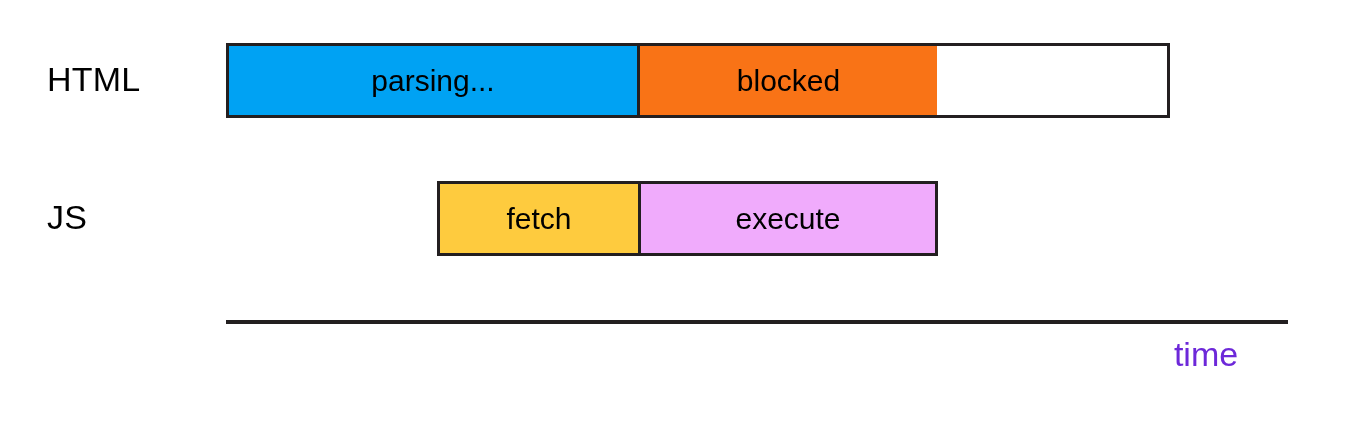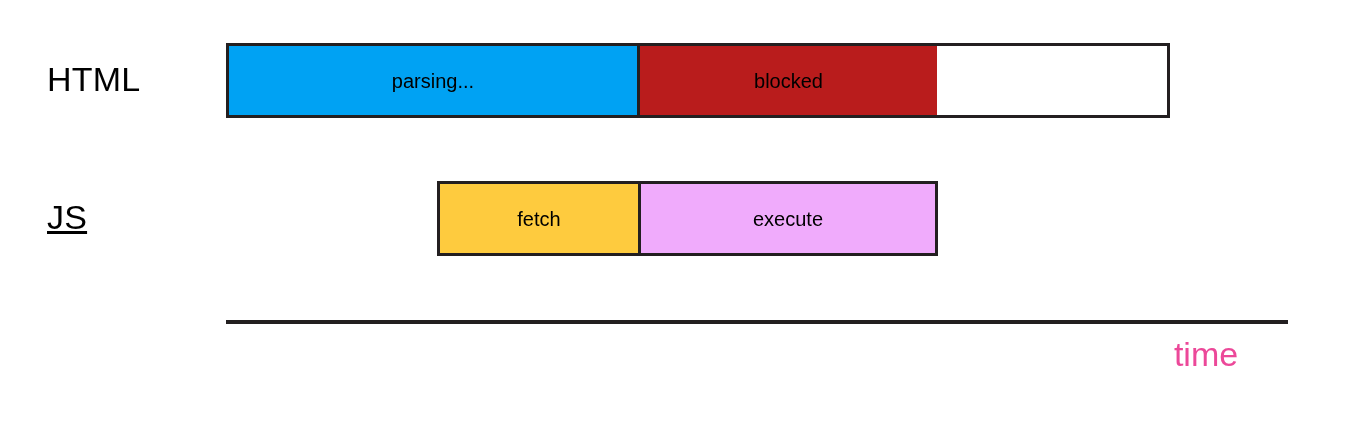--- a/index.html
+++ b/index.html
@@ -22,38 +22,38 @@
   
   .row-label {
     position: absolute;
     font-size: 34px;
     line-height: 34px;
     letter-spacing: 0.2px;
     color: #000000;
     white-space: nowrap;
   }
   #label-html { left: 47px; top: 62px; }
-  #label-js   { left: 47px; top: 200px; text-decoration: underline; }
+  #label-js   { left: 47px; top: 200px; }
 
   
   .bar {
     position: absolute;
     display: flex;
     box-sizing: border-box;
     border: 3px solid #231f20;
   }
   #bar-html { left: 226px; top: 43px;  width: 944px; height: 75px; }
   #bar-js   { left: 437px; top: 181px; width: 501px; height: 75px; }
 
   .seg {
     box-sizing: border-box;
     display: flex;
     align-items: center;
     justify-content: center;
-    font-size: 20px;
+    font-size: 30px;
     line-height: 30px;
     color: #000000;
     white-space: nowrap;
     overflow: hidden;
   }
   .seg + .seg { border-left: 3px solid #231f20; }
 
   
   .seg-parsing    { flex: 0 0 408px; }
   .seg-blocked    { flex: 0 0 300px; }
@@ -70,36 +70,36 @@
     height: 60px;
   }
   #time-label {
     position: absolute;
     left: 1130px;
     top: 337px;
     width: 152px;
     text-align: center;
     font-size: 34px;
     line-height: 34px;
-    color: #ec4899;
+    color: #6d28d9;
     white-space: nowrap;
   }
 </style>
 </head>
 <body>
 
 <div id="canvas">
 
   <div class="row-label" id="label-html">HTML</div>
 
   <div class="bar" id="bar-html">
     <div class="seg seg-parsing" style="background:#00a2f3;">
       <span>parsing...</span>
     </div>
-    <div class="seg seg-blocked" style="background:#b91c1c;text-align:center;">
+    <div class="seg seg-blocked" style="background:#f97316;text-align:center;">
       <span>blocked</span>
     </div>
   </div>
 
   <div class="row-label" id="label-js">JS</div>
 
   <div class="bar" id="bar-js">
     <div class="seg seg-fetch" style="background:#fecb3e;">
       <span>fetch</span>
     </div>

